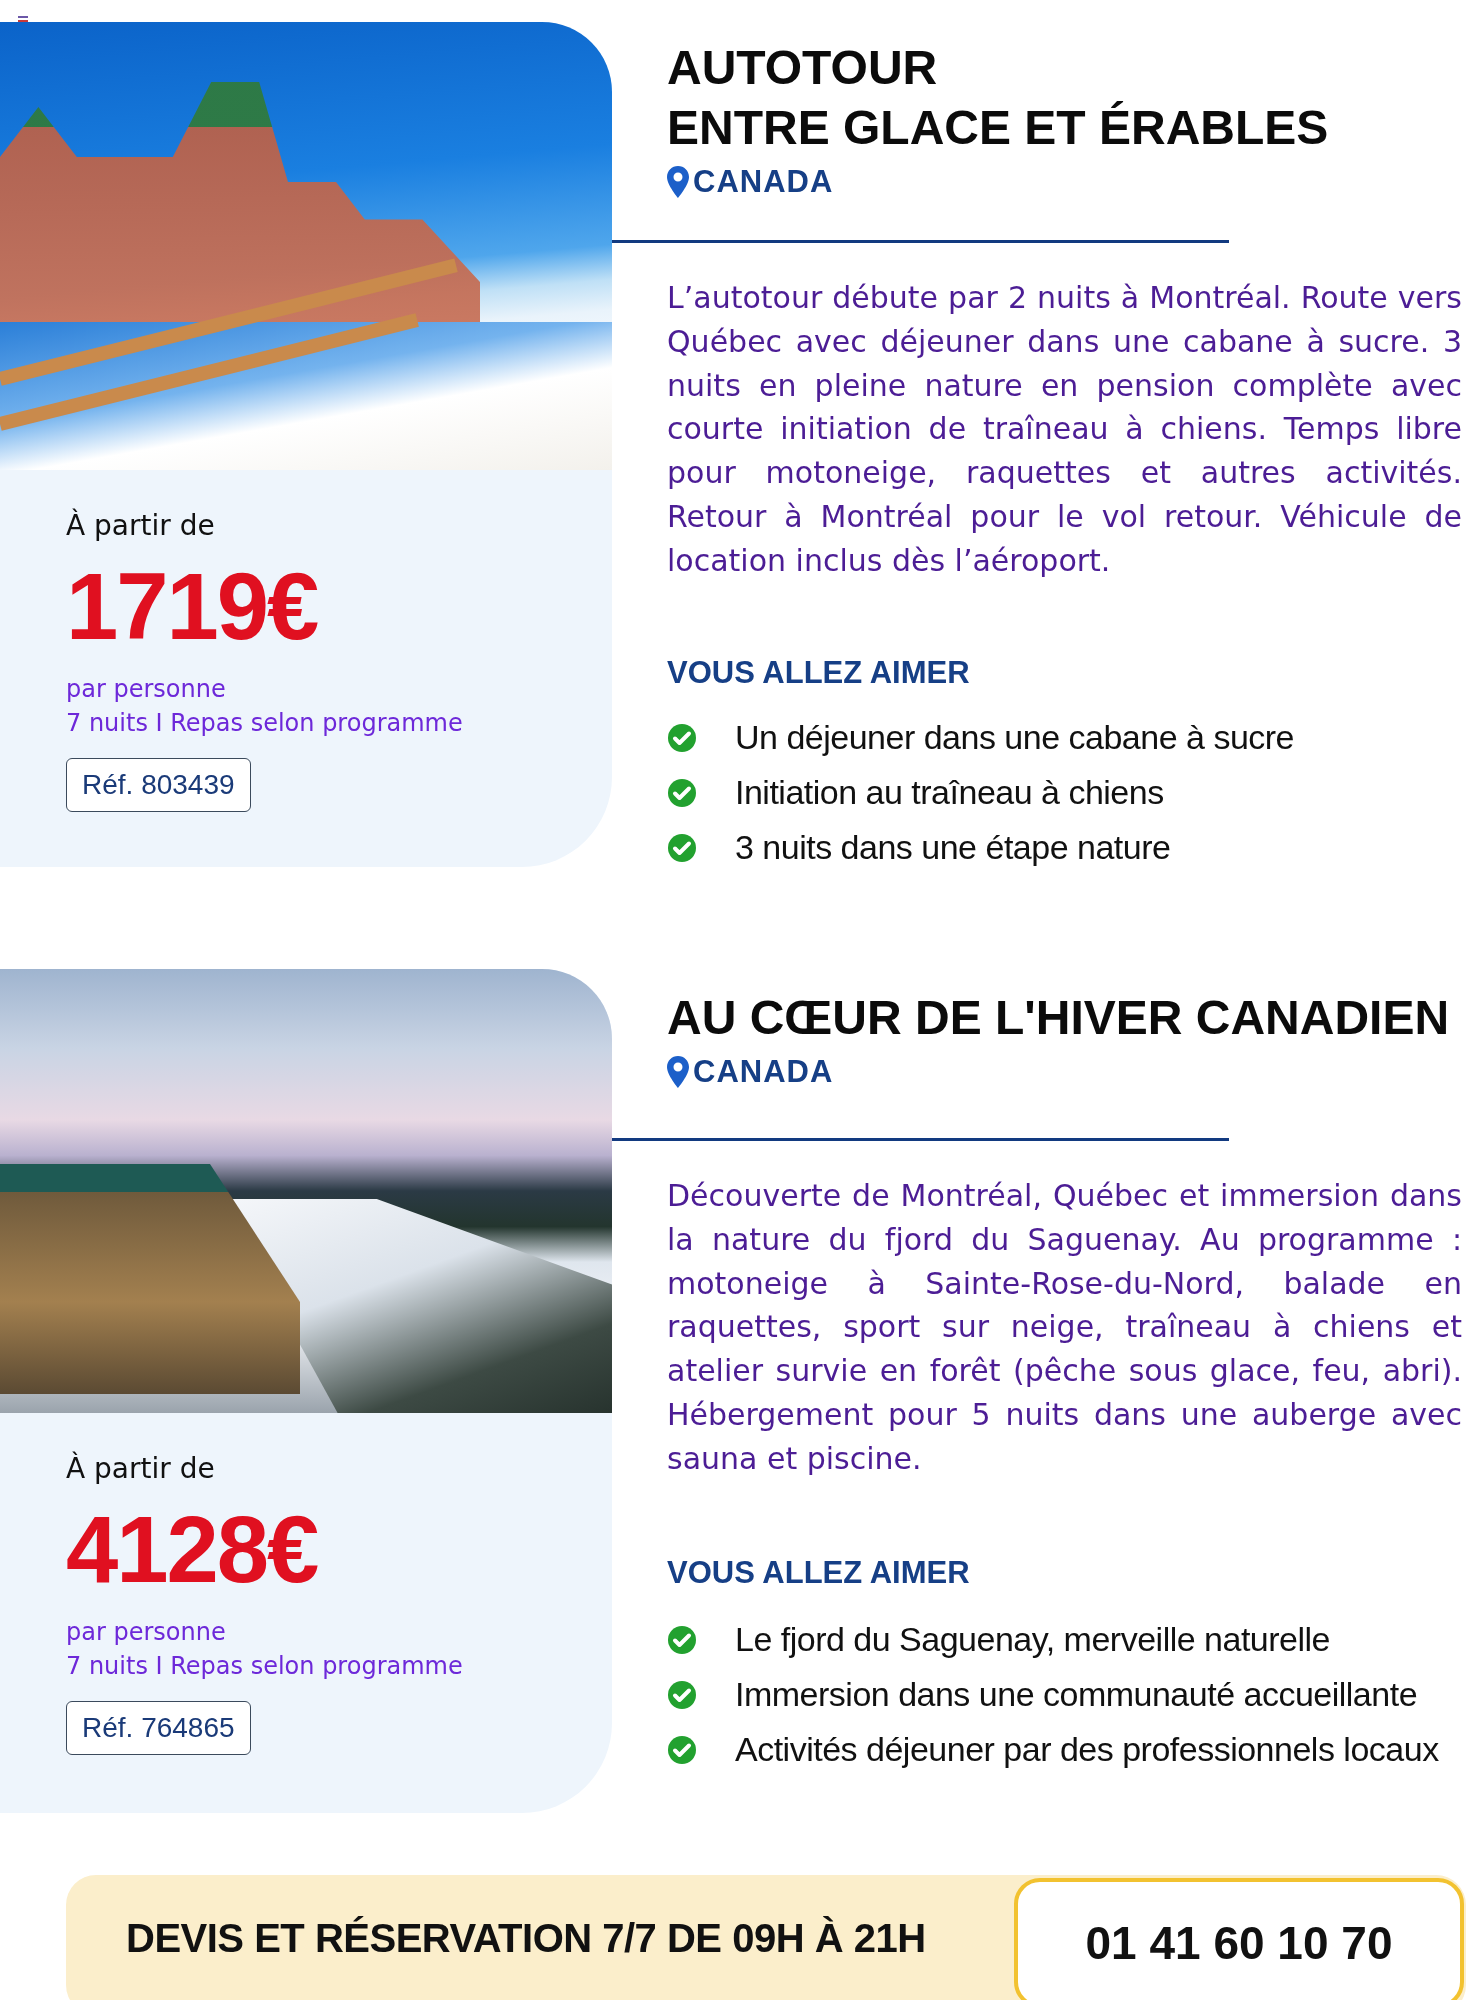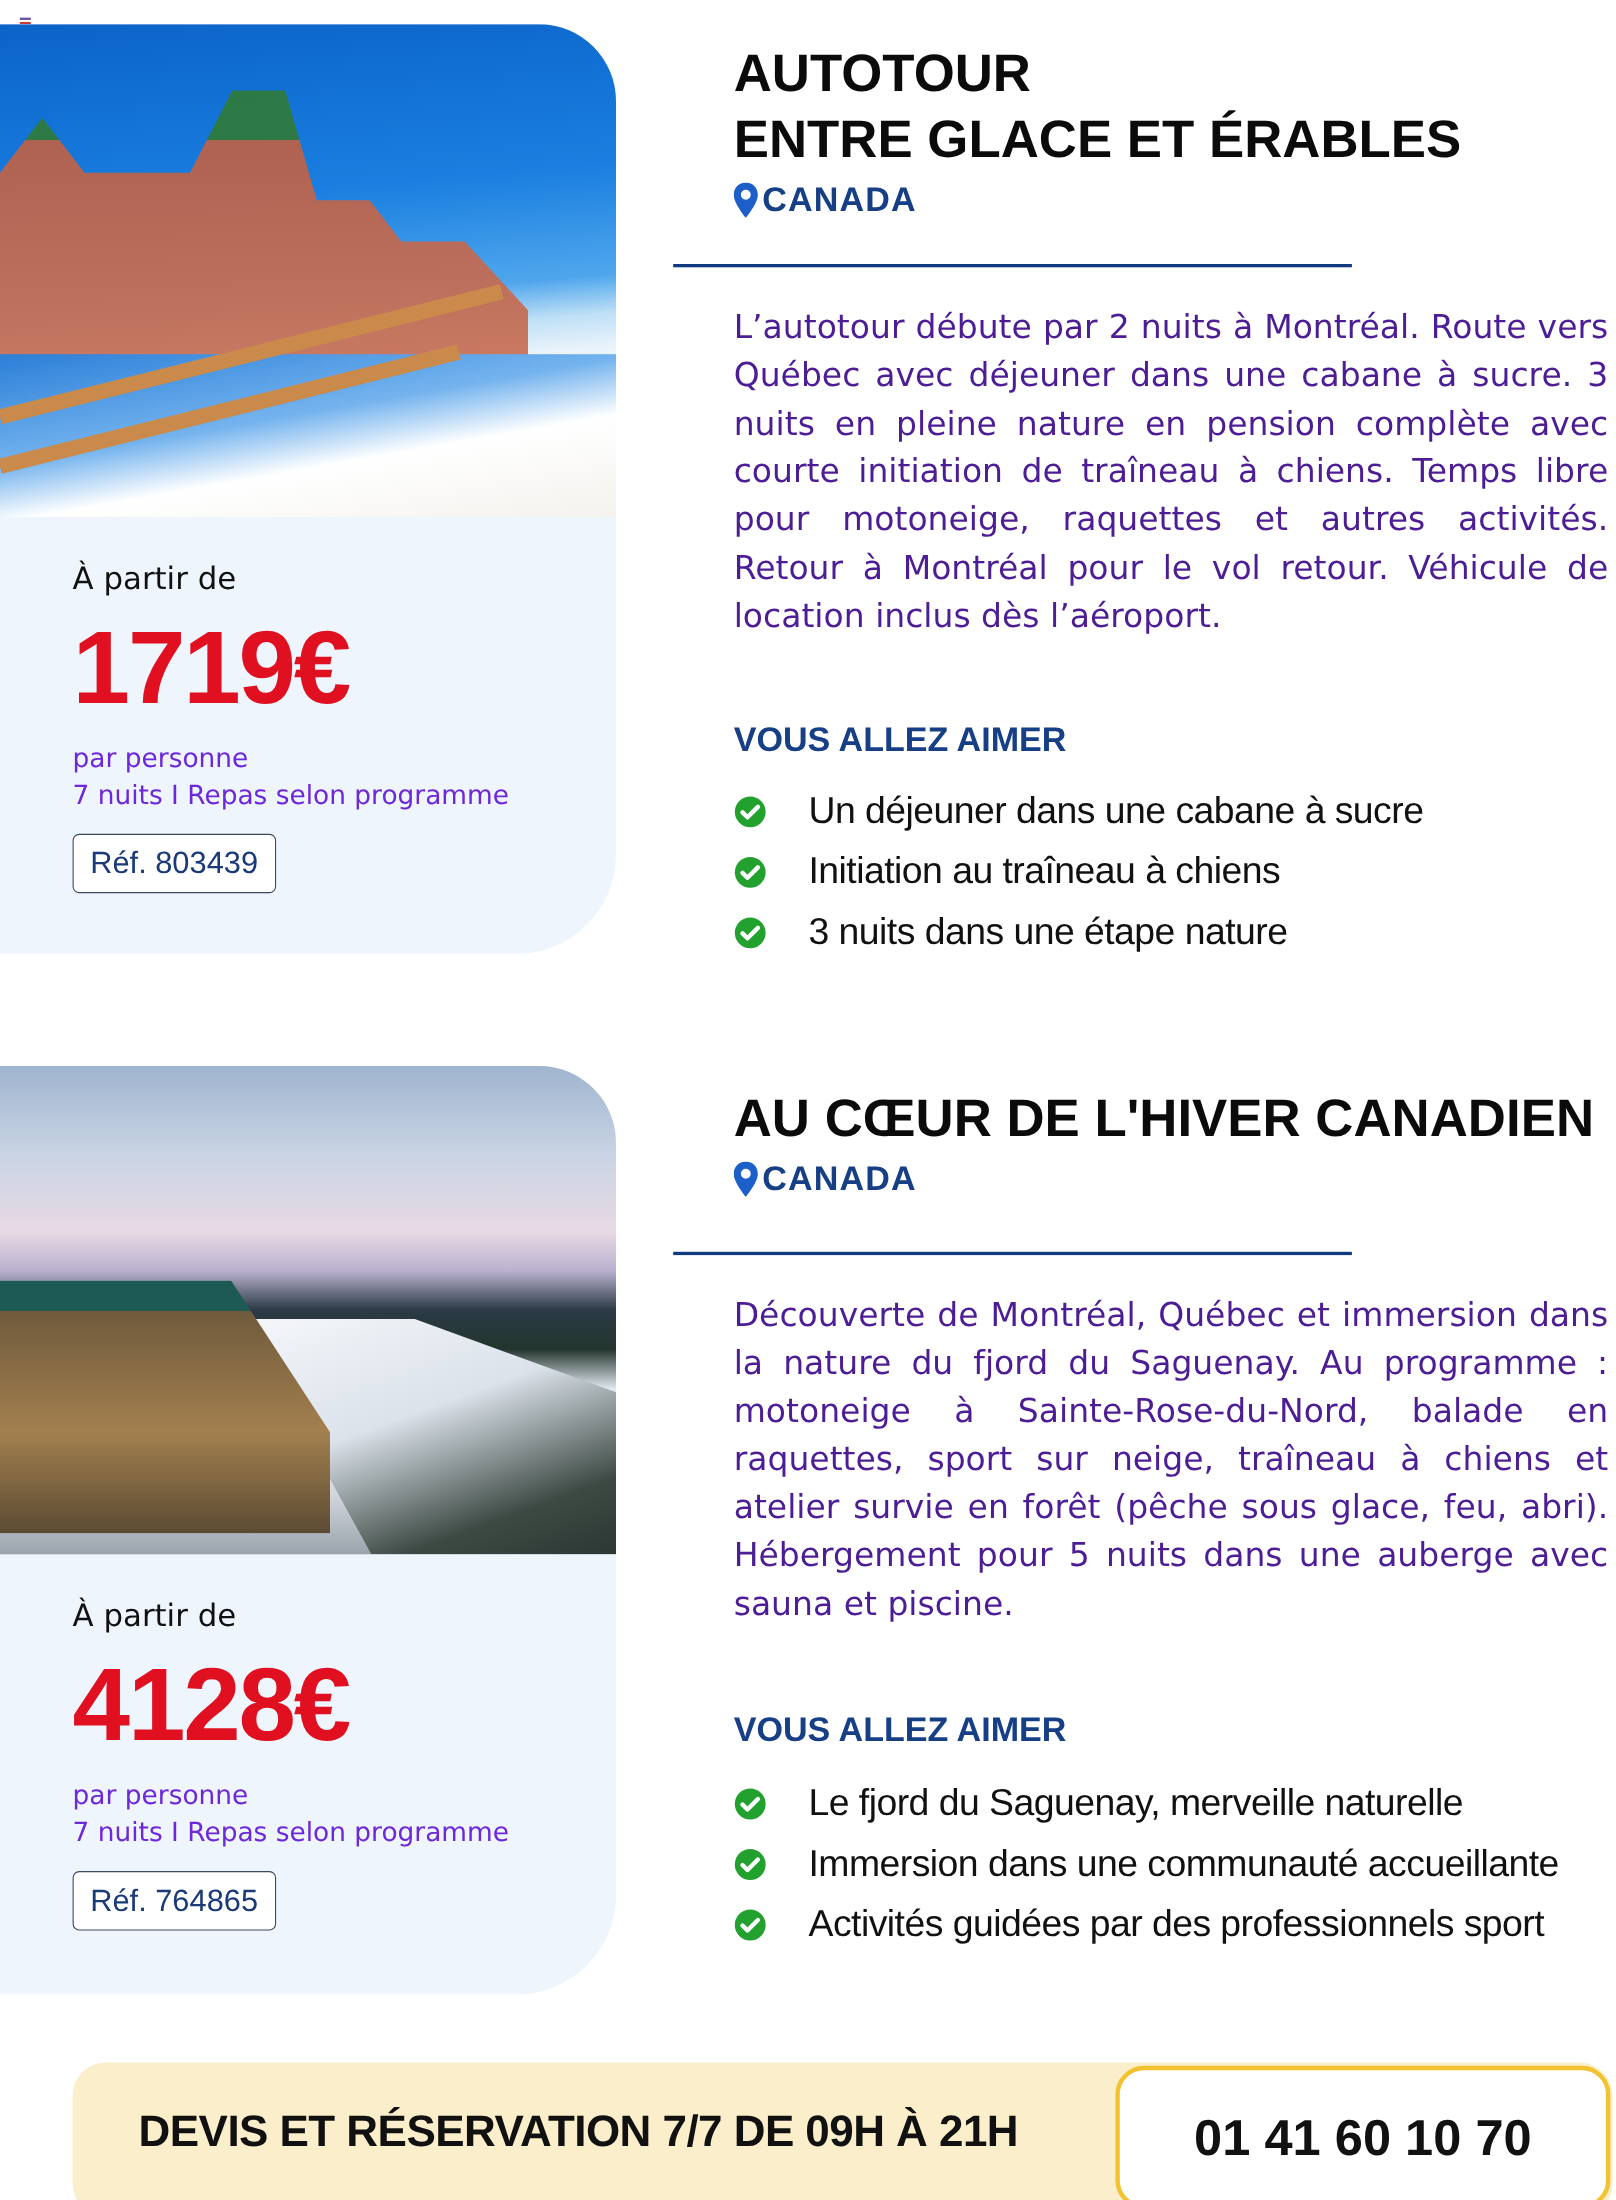--- a/index.html
+++ b/index.html
@@ -1,19 +1,19 @@
 <!DOCTYPE html>
 <html><head>
 <meta charset="utf-8">
 <style>
   * { box-sizing: border-box; margin: 0; padding: 0; }
   html, body { width: 1469px; height: 2000px; background: #ffffff; overflow: hidden; }
   body { position: relative; font-family: "DejaVu Sans", sans-serif; color: #111; }
 
-  .card-left { position: absolute; left: 0; width: 560px; background: #eef5fc; border-top-right-radius: 70px; border-bottom-right-radius: 90px; overflow: hidden; }
+  .card-left { position: absolute; left: 0; width: 612px; background: #eef5fc; border-top-right-radius: 70px; border-bottom-right-radius: 90px; overflow: hidden; }
   .photo { position: absolute; left: 0; top: 0; width: 612px; }
   .photo1 { height: 448px; background:
       linear-gradient(180deg, rgba(0,0,0,0) 60%, rgba(255,255,255,0) 60%),
       linear-gradient(175deg, #0b63c9 0%, #1a7fe0 35%, #4fa6ec 55%, #bfe0f6 62%, #e9f3fb 68%, #ffffff 80%, #dfe9f2 100%); }
   .photo2 { height: 444px; background:
       linear-gradient(180deg, #9fb4cf 0%, #c9d4e4 18%, #e8d9e4 34%, #b9b1cf 42%, #2b3a45 50%, #23352e 58%, #dfe6ee 66%, #f4f6f9 80%, #9aa3ac 100%); }
   .chateau { position: absolute; left: 0; top: 60px; width: 480px; height: 250px; background: linear-gradient(180deg, #2f7a3f 0%, #2f7a3f 18%, #b8614a 18%, #c8735a 100%); clip-path: polygon(0 30%, 8% 10%, 16% 30%, 36% 30%, 44% 0%, 54% 0%, 60% 40%, 70% 40%, 76% 55%, 88% 55%, 100% 80%, 100% 100%, 0 100%); opacity: .95; }
   .snow1 { position: absolute; left: 0; top: 300px; width: 612px; height: 148px; background: linear-gradient(170deg, #2b7fd8 0%, #74b3ee 40%, #ffffff 60%, #f3f1ec 100%); }
   .fence { position: absolute; left: 0; top: 350px; width: 470px; height: 14px; background: #c98a4c; transform: rotate(-14deg); transform-origin: left; }
   .fence.f2 { top: 395px; width: 430px; }
@@ -142,21 +142,21 @@
           <circle cx="15" cy="15" r="14" fill="#22a12f"></circle>
           <path d="M8 15.5l4.5 4.5L22 10.5" stroke="#fff" stroke-width="4" fill="none" stroke-linecap="round" stroke-linejoin="round"></path>
         </svg>
       <span>Immersion dans une communauté accueillante</span>
     </li>
     <li>
       <svg class="check" viewBox="0 0 30 30">
           <circle cx="15" cy="15" r="14" fill="#22a12f"></circle>
           <path d="M8 15.5l4.5 4.5L22 10.5" stroke="#fff" stroke-width="4" fill="none" stroke-linecap="round" stroke-linejoin="round"></path>
         </svg>
-      <span>Activités guidées par des professionnels sport</span>
+      <span>Activités déjeuner par des professionnels locaux</span>
     </li>
   </ul>
 </section>
 
 <div class="banner"></div>
 <div class="banner-text">DEVIS ET RÉSERVATION 7/7 DE 09H À 21H</div>
 <div class="phone-box">
   <span>01 41 60 10 70</span>
 </div>
 

